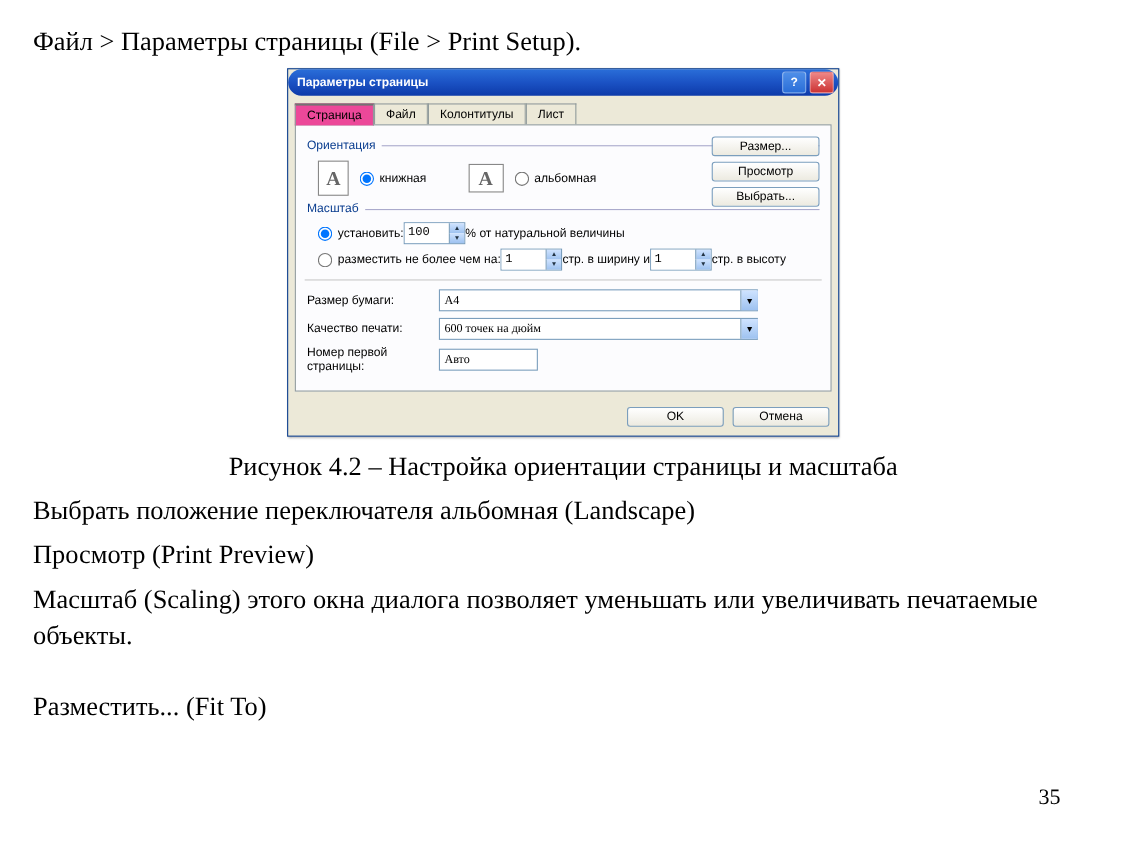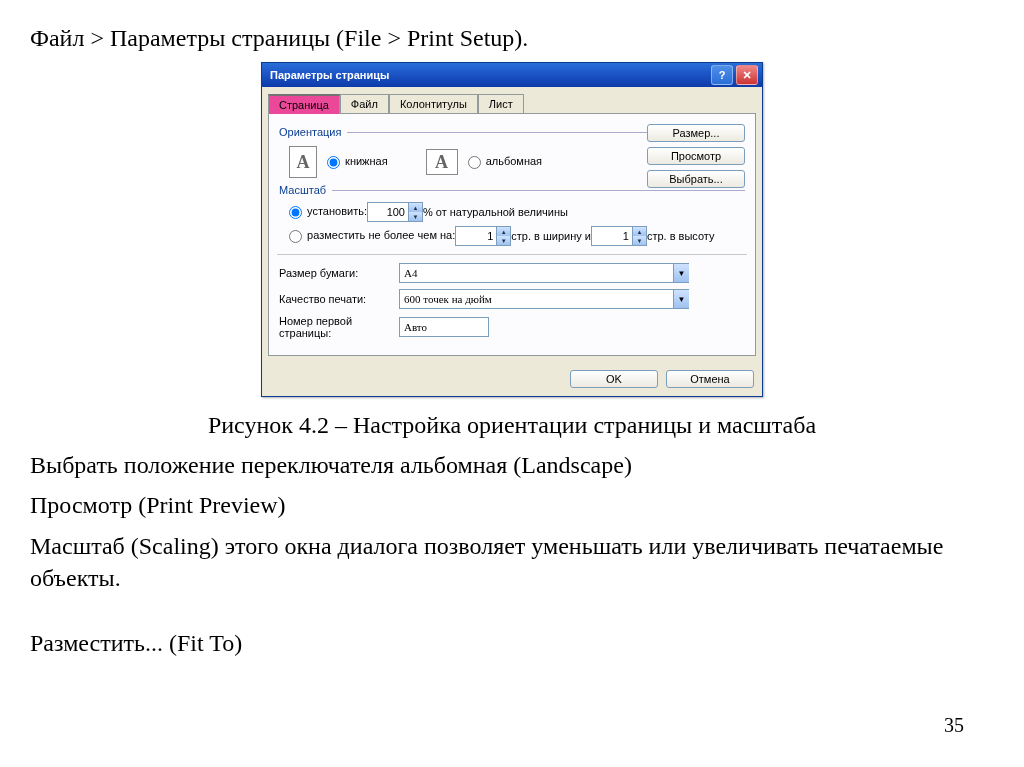--- a/index.html
+++ b/index.html
@@ -28,20 +28,21 @@
     box-shadow: 1px 1px 2px rgba(0,0,0,.3);
   }
   .titlebar {
     background: linear-gradient(to bottom, #2a6ed8 0%, #1b52c4 50%, #0d3aa9 100%);
     color: #fff;
     display: flex;
     align-items: center;
     height: 24px;
     padding: 0 4px 0 8px;
     font-weight: bold;
+    border-radius: 12px;
   }
   .titlebar .title { flex: 1; }
   .tb-btn {
     width: 20px; height: 18px;
     margin-left: 3px;
     display: flex; align-items: center; justify-content: center;
     border-radius: 3px;
     font-size: 11px; font-weight: bold;
     border: 1px solid rgba(255,255,255,.4);
   }
@@ -111,21 +112,21 @@
   .page-icon.landscape { width: 30px; height: 24px; }
   input[type=radio] { margin: 0 2px 0 0; vertical-align: middle; }
   .scale-block { margin: 6px 0 6px 10px; }
   .ctl-row { display: flex; align-items: center; gap: 0; margin: 4px 0; }
   .spinner {
     display: inline-flex; align-items: stretch;
     border: 1px solid #7b9ebd; background: #fff; height: 18px;
   }
   .spinner input {
     width: 34px; border: none; font-size: 11px; padding: 0 3px;
-    text-align: right; font-family: Liberation Sans, sans-serif;
+    font-family: Liberation Mono, monospace;
   }
   .spin-btns { display: flex; flex-direction: column; width: 14px; }
   .spin-btns div {
     flex: 1; background: linear-gradient(#cfe3ff,#9ec2f0);
     border-left: 1px solid #7b9ebd;
     display: flex; align-items: center; justify-content: center;
     font-size: 6px; color: #234;
   }
   .form-row { display: flex; align-items: center; margin: 6px 0; }
   .form-row label { width: 120px; }

